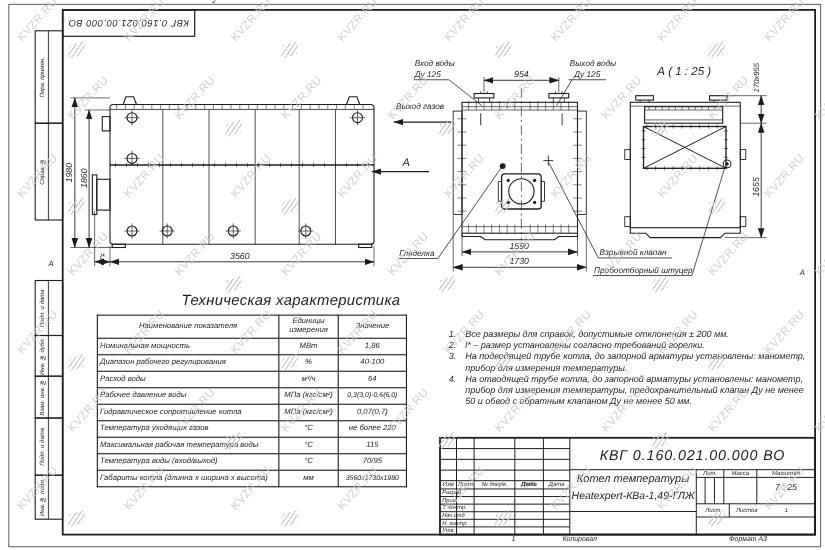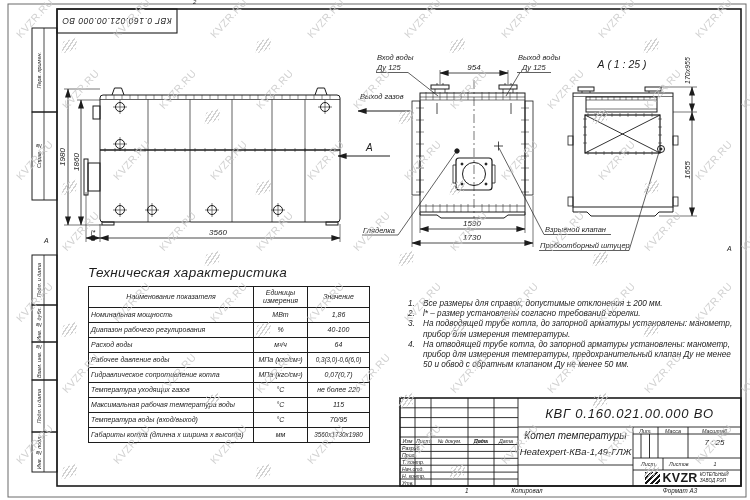--- a/index.html
+++ b/index.html
@@ -14,21 +14,21 @@
            background:repeating-linear-gradient(130deg,#c6c6c6 0 1.6px,transparent 1.6px 4.4px);
            transform:rotate(-18deg) skewX(-25deg);}
   
   .vlabel{position:absolute;left:32.5px;width:12px;display:flex;align-items:center;justify-content:center;z-index:2;}
   .vlabel span{writing-mode:vertical-rl;transform:rotate(180deg);font-size:5.5px;white-space:nowrap;color:#1c1c1c;}
   .corner-text{position:absolute;left:57px;top:9px;width:120px;height:24px;display:flex;
                align-items:center;justify-content:center;z-index:2;}
   .corner-text span{transform:rotate(180deg);font-size:8.5px;letter-spacing:.5px;}
   .foldmark{position:absolute;font-size:7px;z-index:2;}
   
-  .tech-title{position:absolute;left:88px;top:265px;width:276px;text-align:left;
+  .tech-title{position:absolute;left:88px;top:265px;width:276px;text-align:right;
               font-size:13.5px;letter-spacing:.3px;z-index:2;}
   table.tech{position:absolute;left:88px;top:286px;border-collapse:collapse;z-index:2;
              font-size:7px;line-height:8px;}
   table.tech td{border:1px solid #1c1c1c;height:14px;padding:0 2px;}
   table.tech tr.head td{height:20px;text-align:center;vertical-align:middle;}
   td.c-name{width:160px;text-align:left;padding-left:4px;}
   td.c-units{width:49px;text-align:center;}
   td.c-value{width:57px;text-align:center;}
   .pre{white-space:pre-line;}
   
@@ -345,28 +345,20 @@
   <div class="sign-label" style="top:479.5px;">Утв.</div>
 
   <div class="tb-small" style="left:633px;top:427.5px;width:25px;">Лит.</div>
   <div class="tb-small" style="left:658px;top:427.5px;width:30px;">Масса</div>
   <div class="tb-small" style="left:688px;top:427.5px;width:53px;">Масштаб</div>
   <div class="tb-scale">7 : 25</div>
   <div class="tb-small" style="left:633px;top:461px;width:30px;">Лист</div>
   <div class="tb-small" style="left:663px;top:461px;width:45px;text-align:left;padding-left:6px;">Листов</div>
   <div class="tb-small" style="left:705px;top:461px;width:20px;">1</div>
 
-  <div class="tb-company">
-    <span class="logo-mark"></span>
-    <span class="brand">KVZR</span>
-    <span class="company-lines">
-      <span>КОТЕЛЬНЫЙ</span>
-      <span>ЗАВОД РЭП</span>
-    </span>
-  </div>
 
   <div class="footer-txt" style="left:465px;">1</div>
   <div class="footer-txt" style="left:492px;width:70px;text-align:center;">Копировал</div>
   <div class="footer-txt" style="left:645px;width:70px;text-align:center;">Формат А3</div>
 
   <div class="wm-layer" id="wm">
       <span class="wm-text" style="left: 10px; top: 12px;">KVZR.RU</span>
       <span class="wm-logo" style="left: 62px; top: 40px;"></span>
       <span class="wm-text" style="left: 107px; top: 12px;">KVZR.RU</span>
       <span class="wm-text" style="left: 204px; top: 12px;">KVZR.RU</span>

